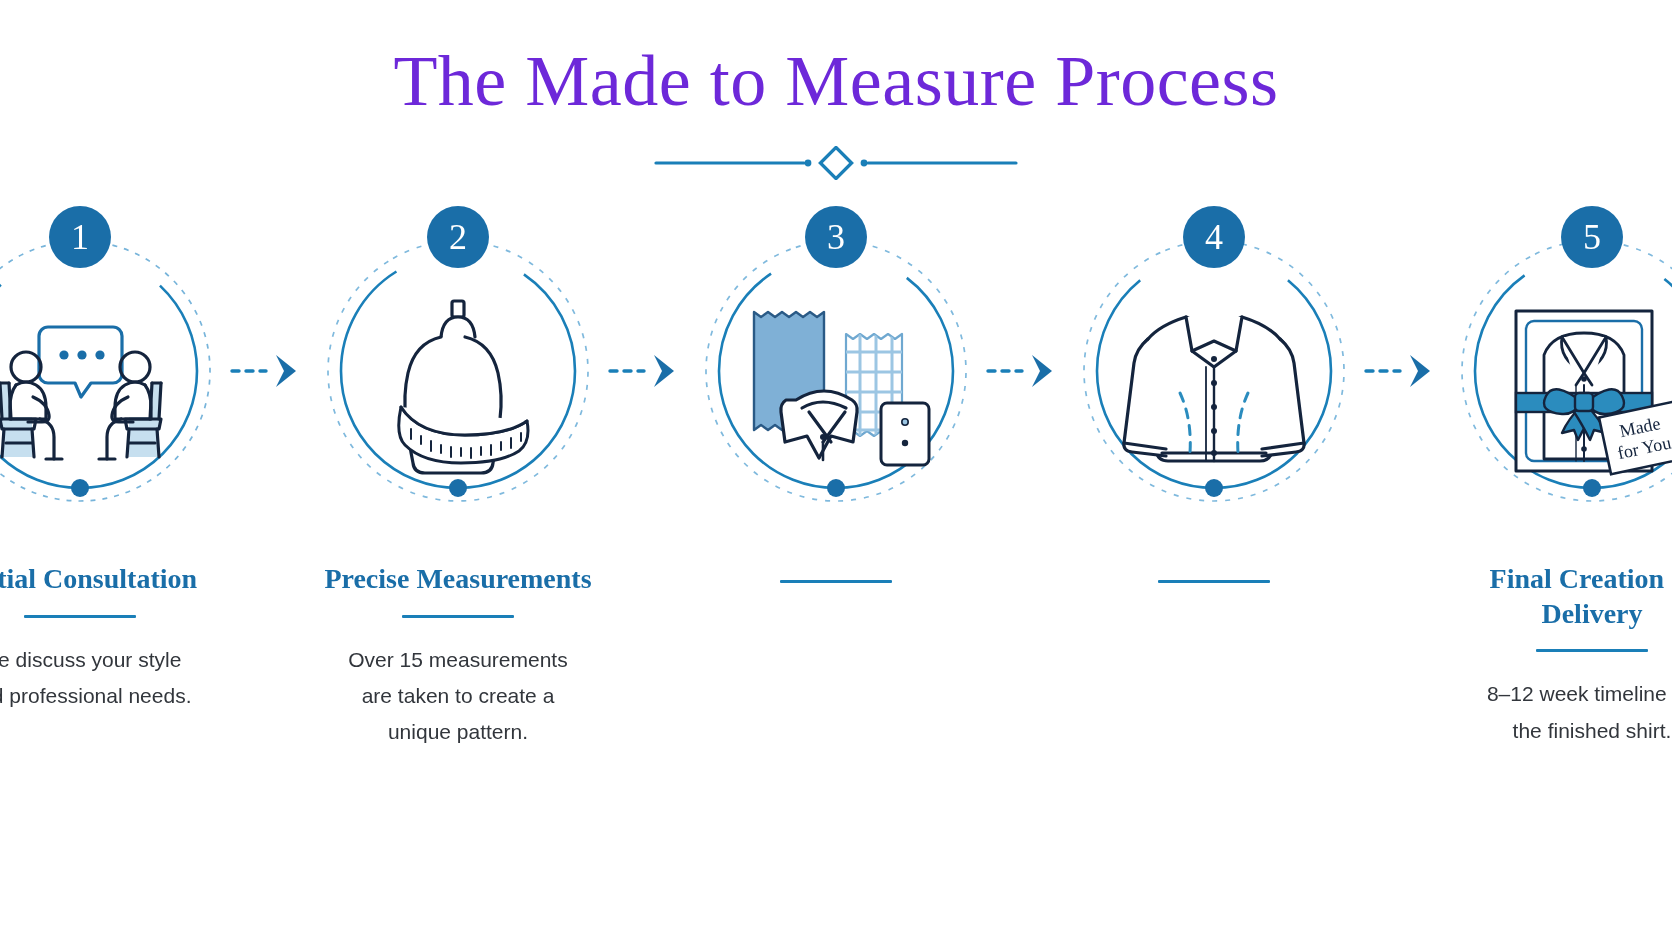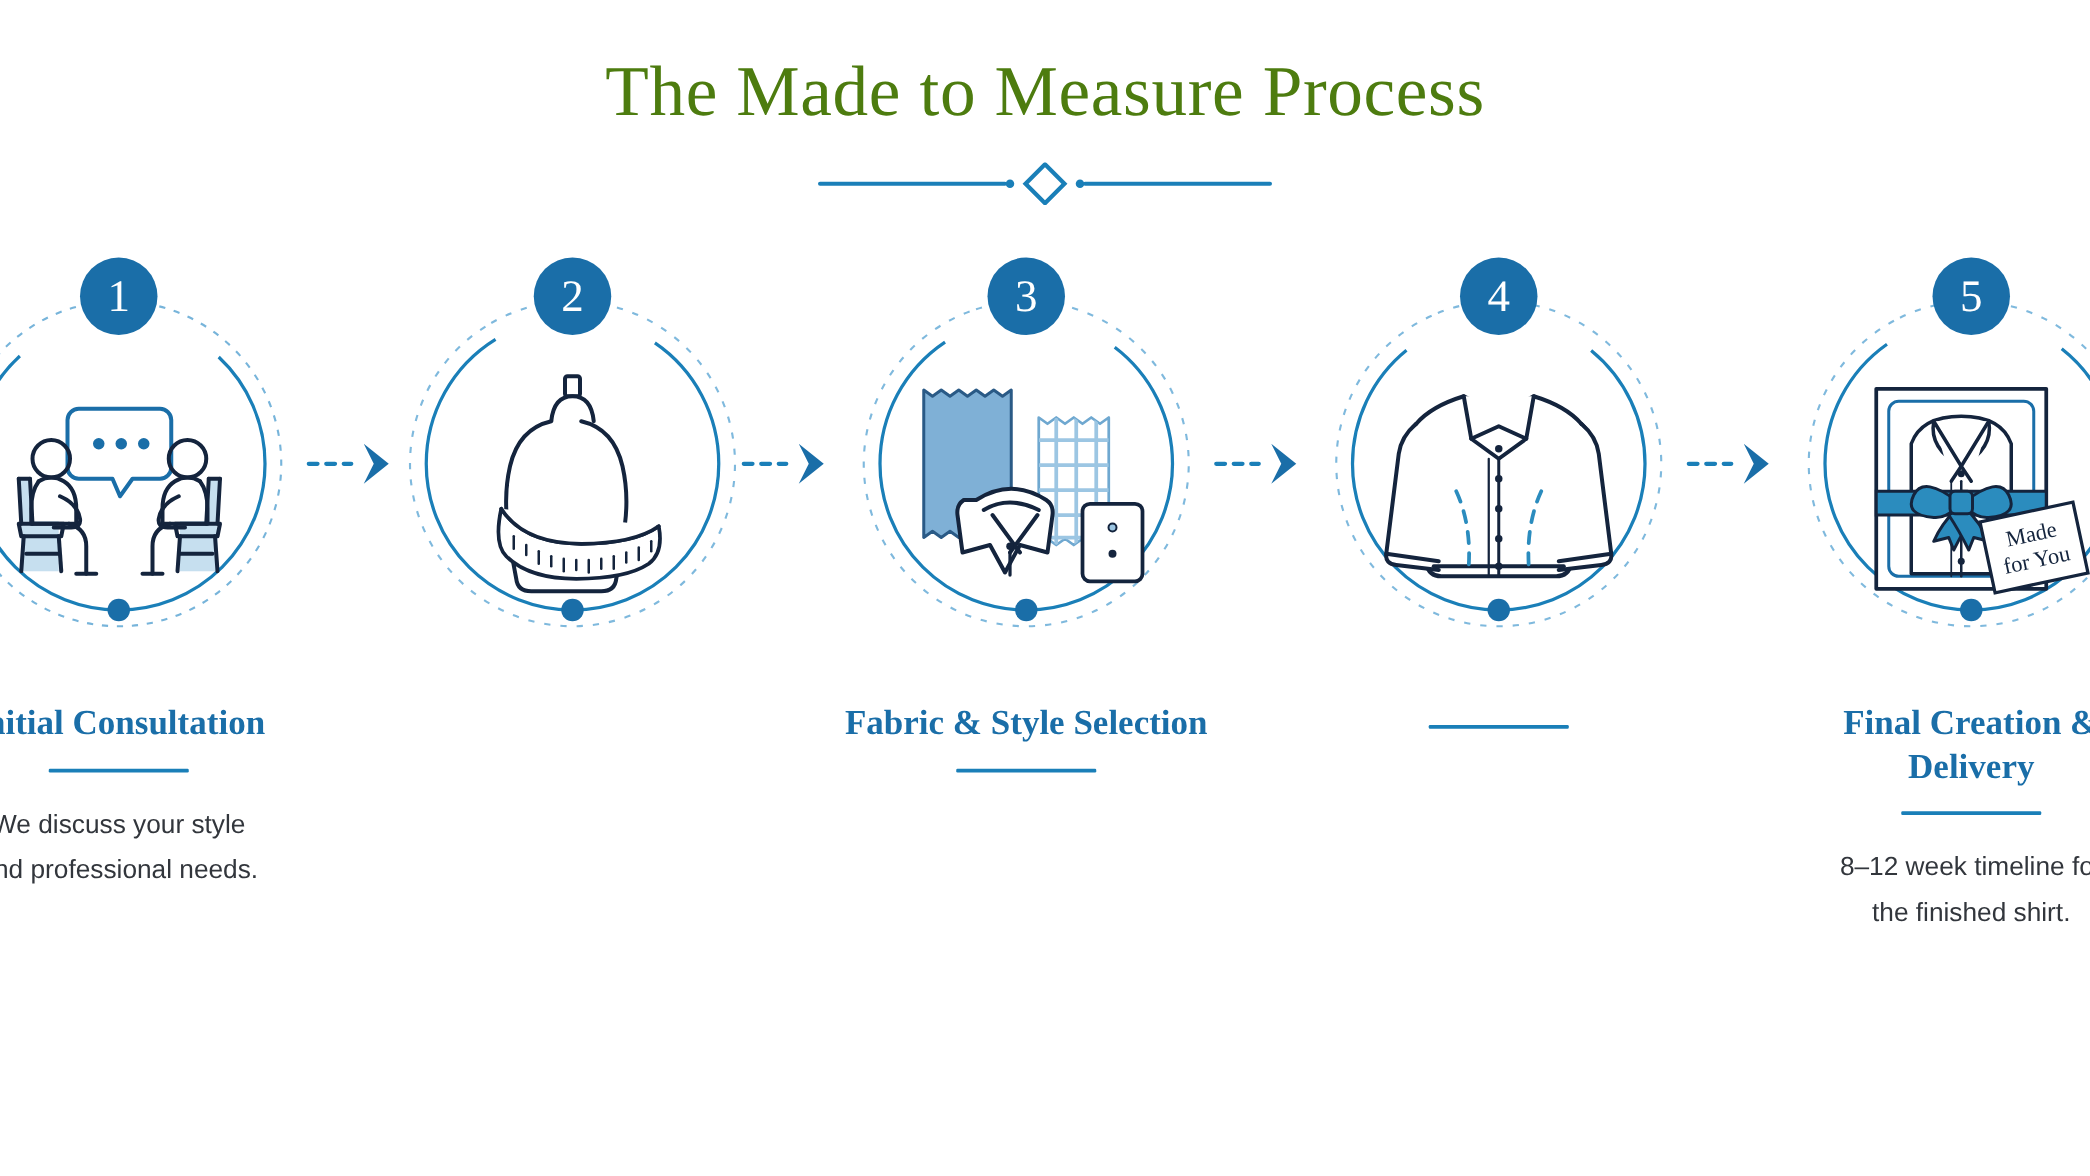--- a/index.html
+++ b/index.html
@@ -9,23 +9,23 @@
     font-family:"Liberation Sans", sans-serif;
     overflow:hidden;
     position:relative;
   }
   .canvas{position:relative;width:1672px;height:941px;}
 
   
   .header{position:absolute;top:44px;left:0;width:1672px;text-align:center;}
   .title{
     font-family:"Liberation Serif", serif;
-    font-size:57px;
+    font-size:72px;
     line-height:1.05;
-    color:#4d7c0f;
+    color:#6d28d9;
     letter-spacing:0.5px;
     font-weight:400;
     margin:0;
   }
   .divider{
     margin:26px auto 0;
     width:420px;height:34px;
     display:flex;align-items:center;justify-content:center;
   }
 
@@ -232,20 +232,27 @@
               <line x1="108" y1="153" x2="108" y2="163"></line>
               <line x1="118" y1="152" x2="118" y2="160"></line>
               <line x1="128" y1="150" x2="128" y2="160"></line>
               <line x1="138" y1="147" x2="138" y2="155"></line>
               <line x1="148" y1="143" x2="148" y2="153"></line>
               <line x1="158" y1="138" x2="158" y2="146"></line>
             </g>
           </svg>
         </div>
       </div>
+      <div class="caption">
+        <p class="cap-title">Precise Measurements</p>
+        <div class="cap-rule"></div>
+        <p class="cap-body">Over 15 measurements
+are taken to create a
+unique pattern.</p>
+      </div>
     </div>
 
     <div class="connector">
       <svg width="78" height="44" viewBox="0 0 78 44">
         <line x1="2" y1="22" x2="36" y2="22" stroke="#1a7fb8" stroke-width="3.4" stroke-dasharray="7 7" stroke-linecap="round"></line>
         <path d="M46 6 L66 22 L46 38 L54 22 Z" fill="#1a6ea8"></path>
       </svg>
     </div>
 
     <div class="col">
@@ -293,21 +300,20 @@
               <path d="M68 108 q20 -12 44 0"></path>
               <path d="M75 112 l22 30"></path>
               <path d="M111 112 l-22 30"></path>
               <path d="M89 142 v18" stroke-width="2.6"></path>
               <circle cx="89" cy="137" r="3" fill="#14243d" stroke="none"></circle>
             </g>
           </svg>
         </div>
       </div>
       <div class="caption">
-        <p class="cap-title">Fabric &amp; Style Selection</p>
         <div class="cap-rule"></div>
       </div>
     </div>
 
     <div class="connector">
       <svg width="78" height="44" viewBox="0 0 78 44">
         <line x1="2" y1="22" x2="36" y2="22" stroke="#1a7fb8" stroke-width="3.4" stroke-dasharray="7 7" stroke-linecap="round"></line>
         <path d="M46 6 L66 22 L46 38 L54 22 Z" fill="#1a6ea8"></path>
       </svg>
     </div>

